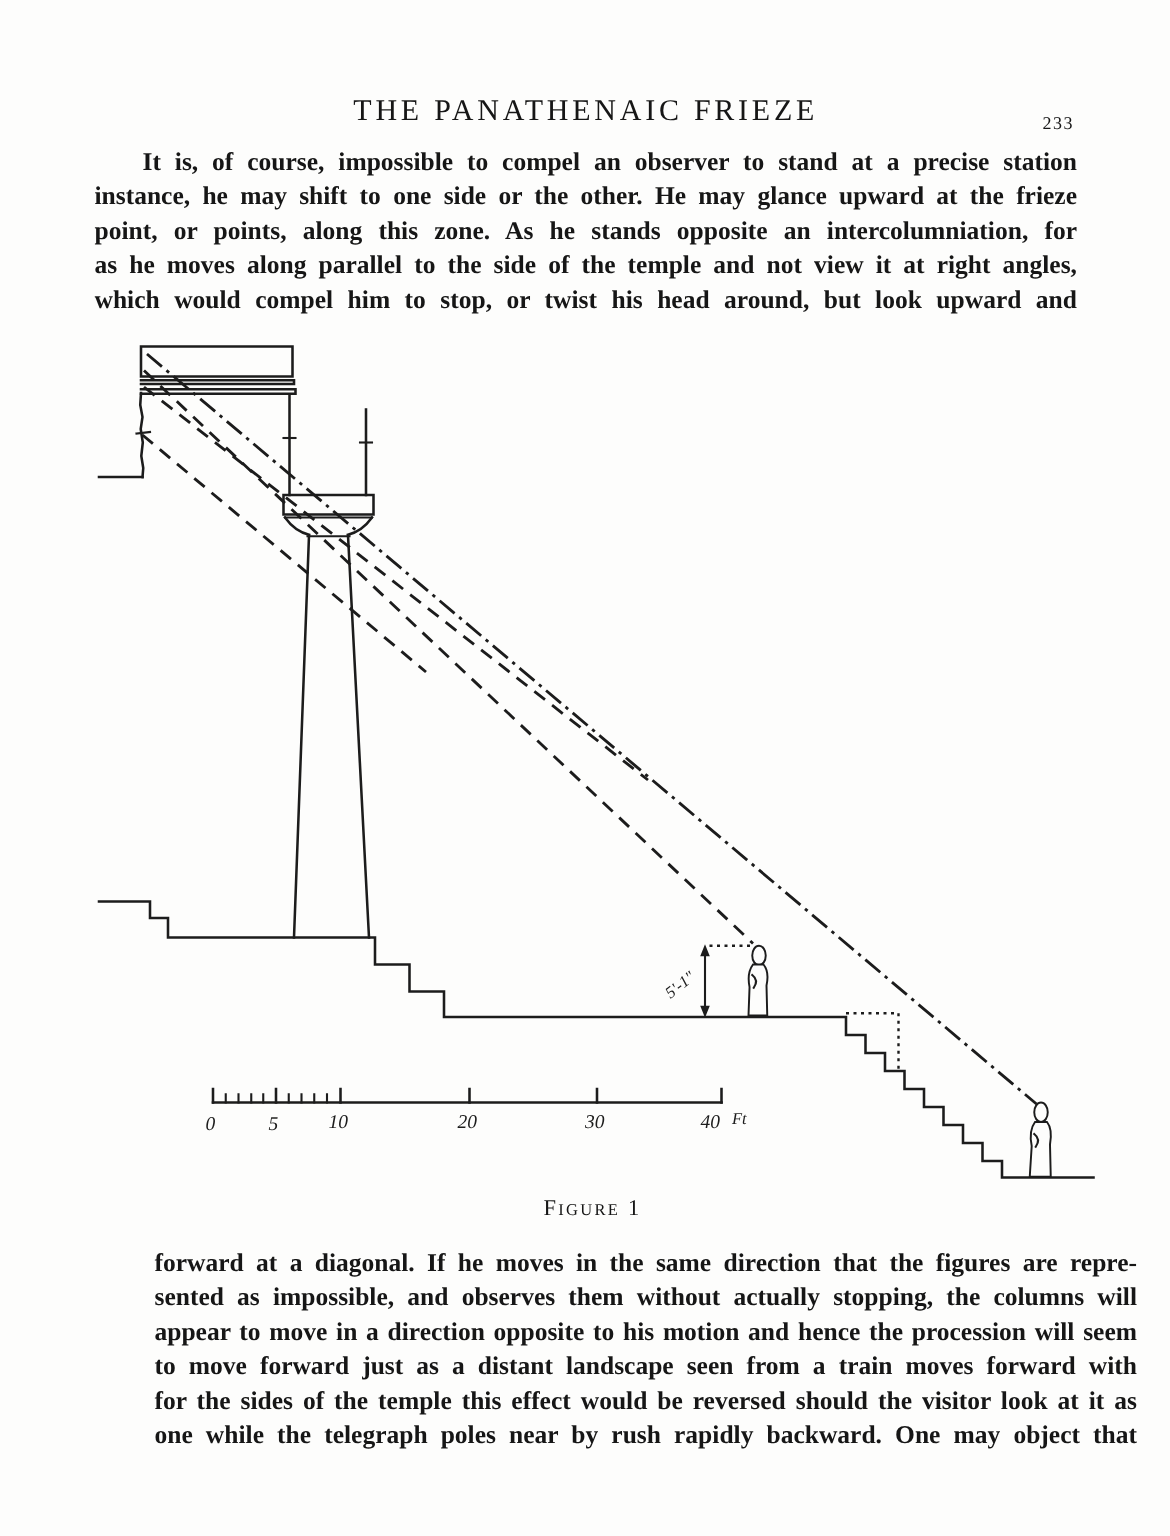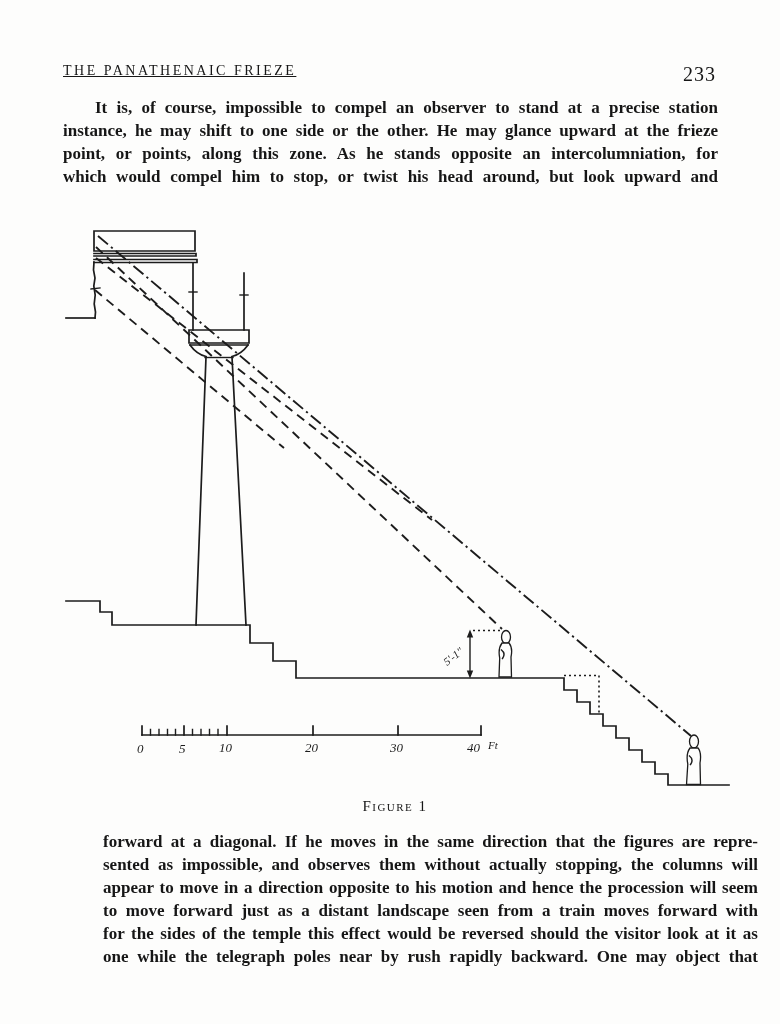--- a/index.html
+++ b/index.html
@@ -4,25 +4,25 @@
 <style>
   html,body{margin:0;padding:0;}
   body{
     width:780px;height:1024px;position:relative;overflow:hidden;
     background:#fdfdfc;
     font-family:"Liberation Serif", serif;
     color:#161616;
   }
   .hdr{position:absolute;top:63px;left:63px;width:655px;height:22px;}
   .hdr-title{
-    position:absolute;left:0;right:0;
-    font-size:14px;letter-spacing:2.5px;white-space:nowrap;text-decoration:underline;
+    position:absolute;left:0;right:0;text-align:center;
+    font-size:20px;letter-spacing:2.5px;white-space:nowrap;
   }
   .hdr-page{
-    position:absolute;right:2px;top:0;font-size:20px;letter-spacing:1px;
+    position:absolute;right:2px;top:12px;font-size:12px;letter-spacing:1px;
   }
   .para{position:absolute;left:63px;width:655px;}
   .para-top{top:96px;}
   .para-bottom{top:830px;margin-left:40px;}
   .tline{
     height:23px;line-height:23px;font-size:17px;
     text-align:justify;text-align-last:justify;
     white-space:normal;overflow:hidden;font-weight:bold;
   }
   .tline.indent{padding-left:32px;}
@@ -45,20 +45,21 @@
 
 <div class="hdr">
   <div class="hdr-title">THE PANATHENAIC FRIEZE</div>
   <div class="hdr-page">233</div>
 </div>
 
 <div class="para para-top">
   <div class="tline indent">It is, of course, impossible to compel an observer to stand at a precise station</div>
   <div class="tline">instance, he may shift to one side or the other. He may glance upward at the frieze</div>
   <div class="tline">point, or points, along this zone. As he stands opposite an intercolumniation, for</div>
+  <div class="tline">as he moves along parallel to the side of the temple and not view it at right angles,</div>
   <div class="tline">which would compel him to stop, or twist his head around, but look upward and</div>
 </div>
 
 <svg class="fig" width="780" height="1024" viewBox="0 0 780 1024">
 
   <g>
     <path class="ink" d="M94,251 L94,231 L195,231 L195,251 L94,251"></path>
     <path class="ink" d="M94,253.5 H196 M94,256 H196 M196,253.5 V256"></path>
     <path class="ink" d="M94,259.5 H197 M94,262.5 H197 M197,259.5 V262.5"></path>
   </g>

